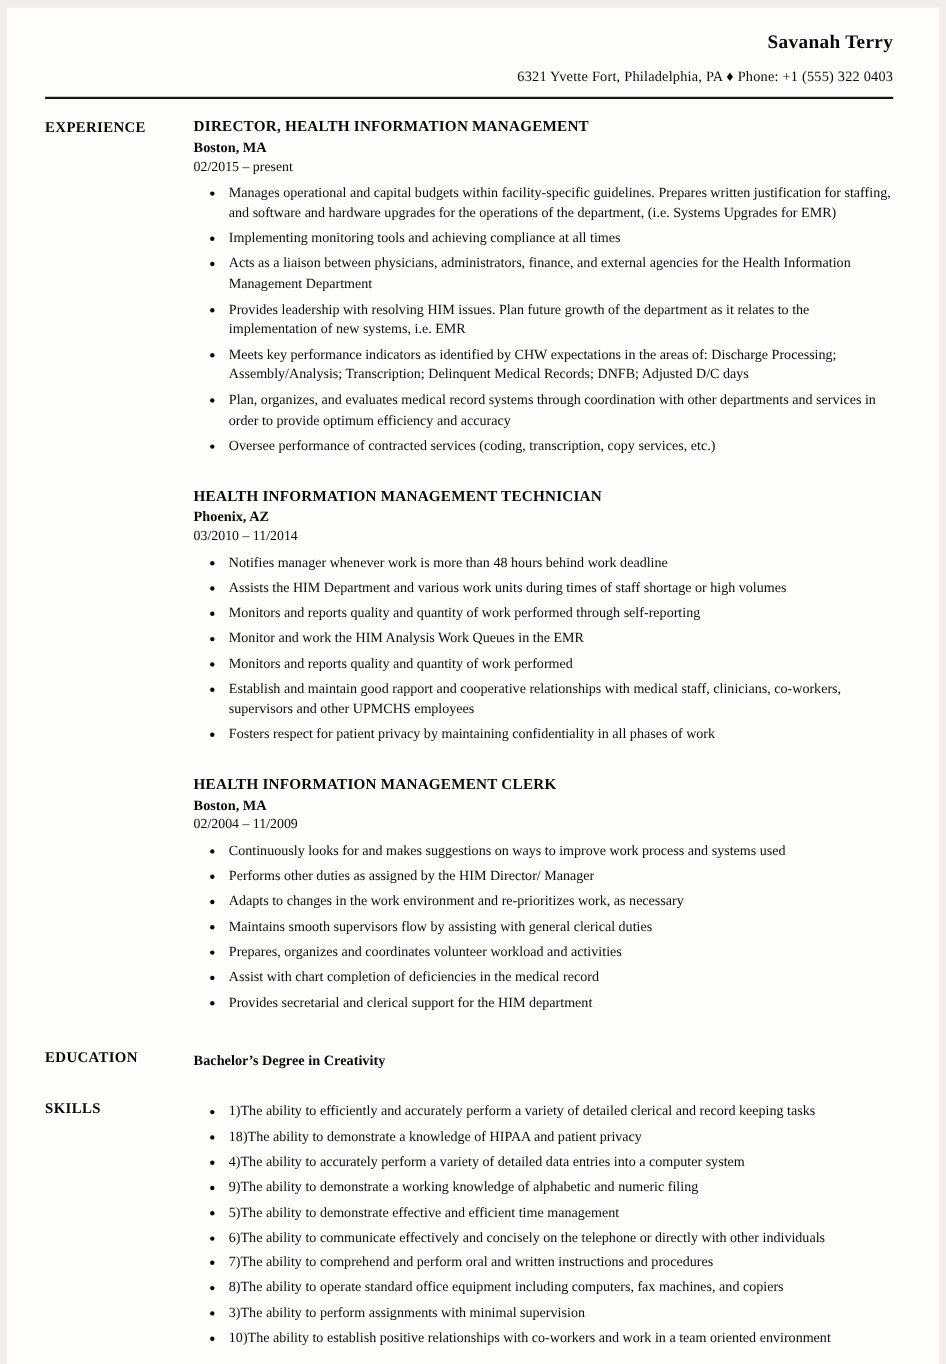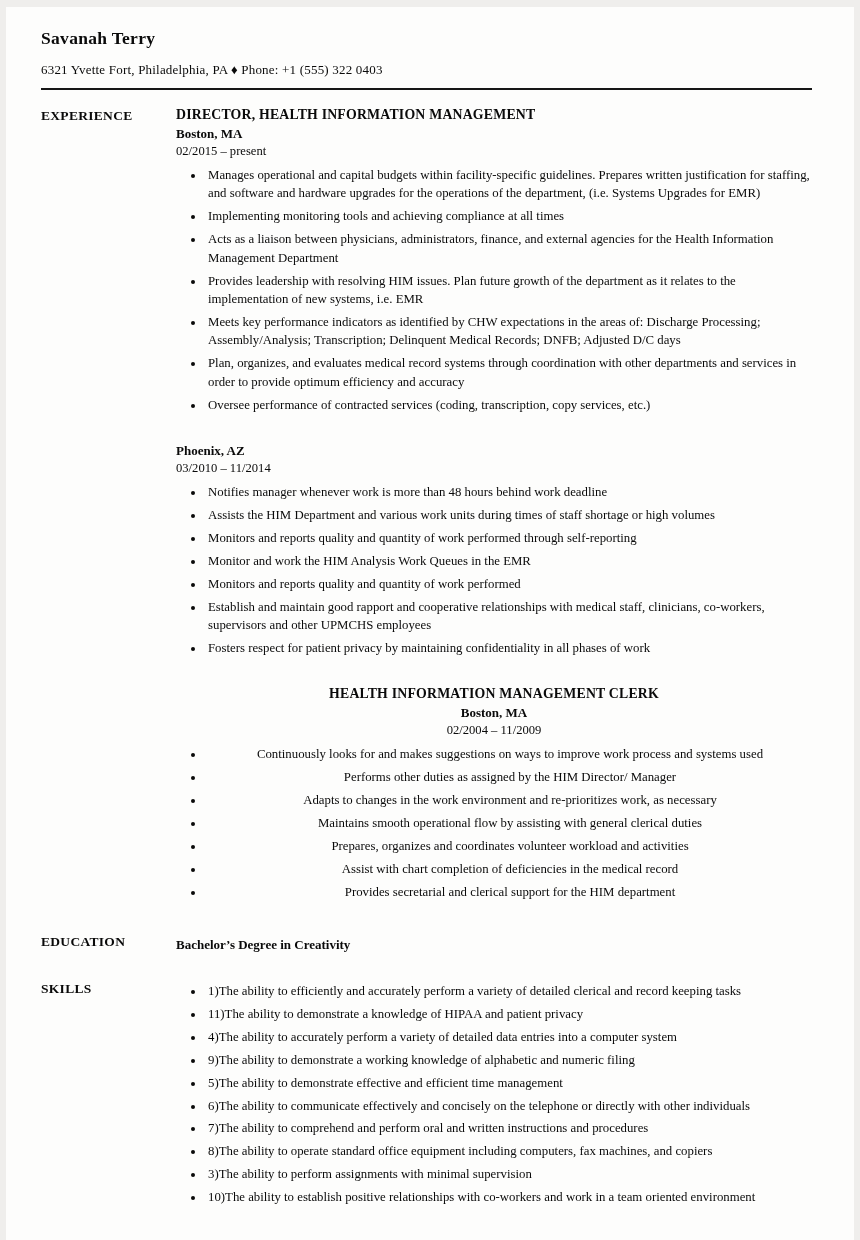--- a/index.html
+++ b/index.html
@@ -10,29 +10,29 @@
     color:#0a0a0a;
     -webkit-font-smoothing:antialiased;
   }
   .page {
     width:848px;
     min-height:1226px;
     margin:7px auto;
     background:#fdfdfc;
     padding:21px 42px 40px 35px;
   }
-  .header { text-align:left; }
+  .header { text-align:right; }
   .name { font-size:17.5px; font-weight:bold; letter-spacing:.3px; }
   .contact { font-size:13px; font-weight:normal; margin-top:13px; letter-spacing:.2px; }
   .rule { border:none; border-top:2.5px solid #161616; margin-top:10px; }
   .body-grid { margin-top:17px; }
   .row { display:grid; grid-template-columns:123px 1fr; margin-bottom:27px;gap:12px; }
   .side-label { font-weight:bold; font-size:13.5px; letter-spacing:.3px; padding-top:1px; }
   .job { margin-bottom:29px; }
-  .job:last-child { margin-bottom:0;text-align:center; }
+  .job:last-child { margin-bottom:0; }
   .job-title { font-weight:bold; font-size:13.8px; letter-spacing:.2px; }
   .job-location { font-weight:bold; font-size:13px; margin-top:3px; }
   .job-dates { font-size:12.6px; margin-top:2px; }
   ul.bullets { list-style:disc; margin:7px 0 0 29px; }
   ul.bullets li {
     font-size:12.8px;
     line-height:1.44;
     margin-bottom:4.5px;
     padding-left:3px;
   }
@@ -64,62 +64,63 @@
               <li class="bullet">Manages operational and capital budgets within facility-specific guidelines. Prepares written justification for staffing, and software and hardware upgrades for the operations of the department, (i.e. Systems Upgrades for EMR)</li>
               <li class="bullet">Implementing monitoring tools and achieving compliance at all times</li>
               <li class="bullet">Acts as a liaison between physicians, administrators, finance, and external agencies for the Health Information Management Department</li>
               <li class="bullet">Provides leadership with resolving HIM issues. Plan future growth of the department as it relates to the implementation of new systems, i.e. EMR</li>
               <li class="bullet">Meets key performance indicators as identified by CHW expectations in the areas of: Discharge Processing; Assembly/Analysis; Transcription; Delinquent Medical Records; DNFB; Adjusted D/C days</li>
               <li class="bullet">Plan, organizes, and evaluates medical record systems through coordination with other departments and services in order to provide optimum efficiency and accuracy</li>
               <li class="bullet">Oversee performance of contracted services (coding, transcription, copy services, etc.)</li>
             </ul>
           </section>
           <section class="job">
+            <div class="job-title">HEALTH INFORMATION MANAGEMENT TECHNICIAN</div>
             <div class="job-location">Phoenix, AZ</div>
             <div class="job-dates">03/2010 – 11/2014</div>
             <ul class="bullets">
               <li class="bullet">Notifies manager whenever work is more than 48 hours behind work deadline</li>
               <li class="bullet">Assists the HIM Department and various work units during times of staff shortage or high volumes</li>
               <li class="bullet">Monitors and reports quality and quantity of work performed through self-reporting</li>
               <li class="bullet">Monitor and work the HIM Analysis Work Queues in the EMR</li>
               <li class="bullet">Monitors and reports quality and quantity of work performed</li>
               <li class="bullet">Establish and maintain good rapport and cooperative relationships with medical staff, clinicians, co-workers, supervisors and other UPMCHS employees</li>
               <li class="bullet">Fosters respect for patient privacy by maintaining confidentiality in all phases of work</li>
             </ul>
           </section>
           <section class="job">
             <div class="job-title">HEALTH INFORMATION MANAGEMENT CLERK</div>
             <div class="job-location">Boston, MA</div>
             <div class="job-dates">02/2004 – 11/2009</div>
             <ul class="bullets">
               <li class="bullet">Continuously looks for and makes suggestions on ways to improve work process and systems used</li>
               <li class="bullet">Performs other duties as assigned by the HIM Director/ Manager</li>
               <li class="bullet">Adapts to changes in the work environment and re-prioritizes work, as necessary</li>
-              <li class="bullet">Maintains smooth operational flow by assisting with general clerical duties</li>
+              <li class="bullet">Maintains smooth supervisors flow by assisting with general clerical duties</li>
               <li class="bullet">Prepares, organizes and coordinates volunteer workload and activities</li>
               <li class="bullet">Assist with chart completion of deficiencies in the medical record</li>
               <li class="bullet">Provides secretarial and clerical support for the HIM department</li>
             </ul>
           </section>
         </div>
     </div>
 
     <div class="row">
       <div class="side-label">EDUCATION</div>
       <div class="content">
         <div class="degree">Bachelor’s Degree in Creativity</div>
       </div>
     </div>
 
     <div class="row skills-row">
       <div class="side-label">SKILLS</div>
       <div class="content">
         <ul class="bullets" id="skills-list">
             <li class="bullet">1)The ability to efficiently and accurately perform a variety of detailed clerical and record keeping tasks</li>
-            <li class="bullet">11)The ability to demonstrate a knowledge of HIPAA and patient privacy</li>
+            <li class="bullet">18)The ability to demonstrate a knowledge of HIPAA and patient privacy</li>
             <li class="bullet">4)The ability to accurately perform a variety of detailed data entries into a computer system</li>
             <li class="bullet">9)The ability to demonstrate a working knowledge of alphabetic and numeric filing</li>
             <li class="bullet">5)The ability to demonstrate effective and efficient time management</li>
             <li class="bullet">6)The ability to communicate effectively and concisely on the telephone or directly with other individuals</li>
             <li class="bullet">7)The ability to comprehend and perform oral and written instructions and procedures</li>
             <li class="bullet">8)The ability to operate standard office equipment including computers, fax machines, and copiers</li>
             <li class="bullet">3)The ability to perform assignments with minimal supervision</li>
             <li class="bullet">10)The ability to establish positive relationships with co-workers and work in a team oriented environment</li>
           </ul>
       </div>

